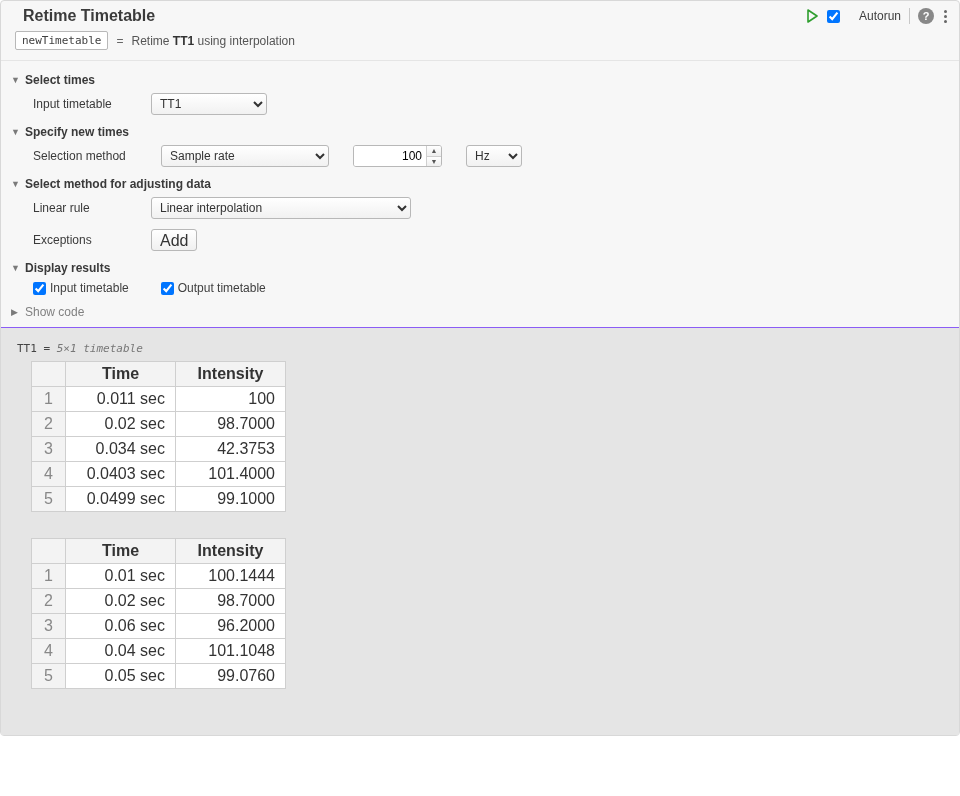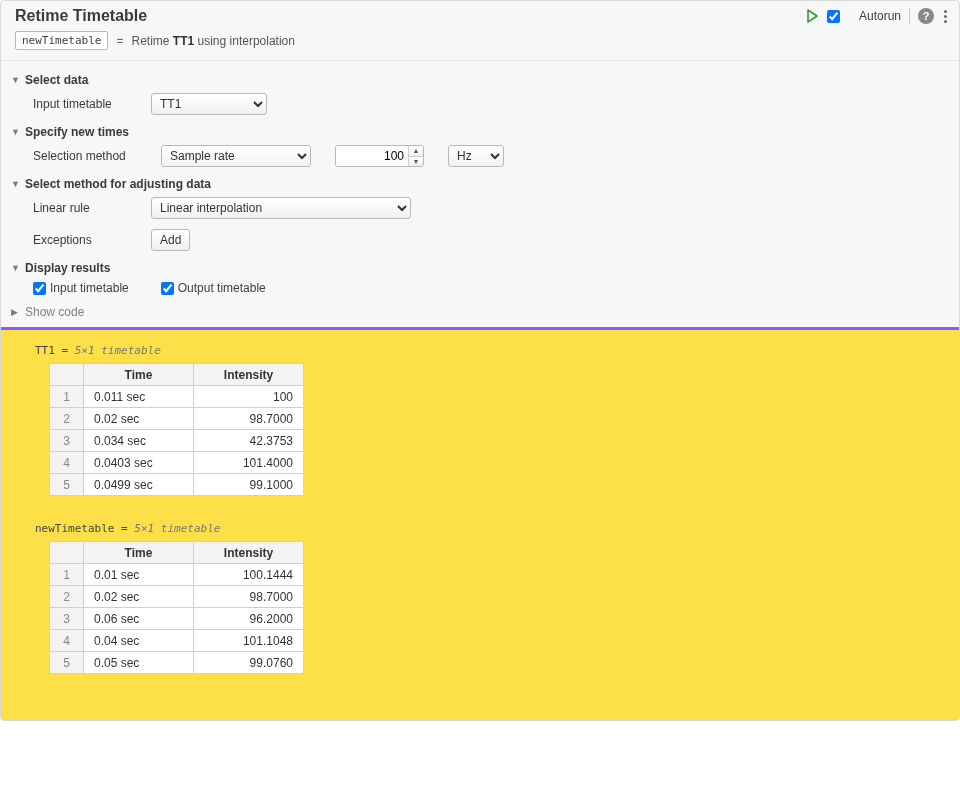--- a/index.html
+++ b/index.html
@@ -1,18 +1,18 @@
 <!DOCTYPE html>
 <html><head>
 <meta charset="utf-8">
 <style>
   html,body{margin:0;padding:0;font-family:"Helvetica Neue",Helvetica,Arial,sans-serif;font-size:12px;color:#404040;background:#fff}
   *{box-sizing:border-box}
   .panel{width:960px;border:1px solid #d8d8d8;border-radius:4px;background:#f7f7f7;margin:0 auto;}
-  .header{display:flex;align-items:center;padding:6px 10px 4px 14px}
+  .header{display:flex;align-items:center;padding:6px 10px 4px 22px}
   .header h1{font-size:16px;font-weight:bold;color:#3b3b3b;margin:0;flex:0 0 auto}
   .header .spacer{flex:1}
   .hdr-right{display:flex;align-items:center;gap:8px}
   .run-icon svg{display:block}
   .autorun{display:flex;align-items:center;gap:19px}
   .autorun input{margin:0}
   .vline{width:1px;height:16px;background:#c8c8c8}
   .help-icon{width:16px;height:16px;border-radius:50%;background:#888;color:#fff;font-size:11px;font-weight:bold;display:flex;align-items:center;justify-content:center;cursor:pointer}
   .more-icon{display:flex;flex-direction:column;gap:2px;padding:2px;cursor:pointer}
   .more-icon span{width:3px;height:3px;background:#666;border-radius:50%}
@@ -22,41 +22,41 @@
   .summary-txt{color:#555}
   .summary-txt b{color:#333}
   .configs{border-top:1px solid #e5e5e5;padding:8px 10px 6px 10px}
   .section-hdr{display:flex;align-items:center;gap:4px;font-weight:bold;color:#3a3a3a;margin:4px 0 6px 0;cursor:pointer}
   .tri{font-size:9px;color:#7a7a7a;width:10px;display:inline-block}
   .tri.right{transform:none}
   .frow{display:flex;align-items:center;gap:24px;margin:4px 0 10px 22px}
   .lbl{min-width:94px;color:#3a3a3a}
   select.sel{height:22px;border:1px solid #b8b8b8;border-radius:3px;background:linear-gradient(#fff,#f1f1f1);padding:0 4px;font-size:12px;color:#333}
   select.sel.w1{width:116px}
-  select.sel.w2{width:150px}
+  select.sel.w2{width:168px}
   select.sel.w3{width:56px}
   select.sel.w4{width:260px}
   .spinbox{display:flex;align-items:stretch;height:22px;border:1px solid #b8b8b8;border-radius:3px;overflow:hidden;background:#fff}
   .spinbox input{width:72px;border:none;text-align:right;padding:0 4px;font-size:12px;outline:none}
   .spinbtns{display:flex;flex-direction:column;border-left:1px solid #cfcfcf}
   .spinbtns button{width:14px;height:11px;border:none;background:linear-gradient(#fff,#eee);padding:0;line-height:7px;font-size:7px;color:#555;cursor:pointer}
   .spinbtns button+button{border-top:1px solid #cfcfcf}
-  .btn{height:22px;border:1px solid #b8b8b8;border-radius:3px;background:linear-gradient(#fff,#f0f0f0);padding:2px 8px;font-size:12px;color:#333;cursor:pointer}
+  .btn{height:22px;border:1px solid #b8b8b8;border-radius:3px;background:linear-gradient(#fff,#f0f0f0);padding:2px 8px;font-size:16px;color:#333;cursor:pointer}
   .chk{display:flex;align-items:center;gap:4px;margin-right:8px}
   .chk input{margin:0}
   .showcode{display:flex;align-items:center;gap:4px;color:#808080;margin:8px 0 2px 0;cursor:pointer}
-  .results{background:#fde047;border-top:3px solid #8b5cf6;padding:14px 10px 20px 34px}
+  .results{background:#e5e5e5;border-top:1px solid #8b5cf6;padding:14px 10px 20px 16px}
   .tbl-title{font-family:Menlo,Consolas,monospace;font-size:11px;color:#444;margin-bottom:6px}
   .tbl-title .dim{font-style:italic;color:#777}
   table.data{border-collapse:collapse;background:#fff;margin-bottom:26px;margin-left:14px}
-  table.data th,table.data td{border:1px solid #cfcfcf;padding:3px 10px;font-size:12px;height:22px}
+  table.data th,table.data td{border:1px solid #cfcfcf;padding:3px 10px;font-size:16px;height:22px}
   table.data th{background:#f3f3f3;font-weight:bold;color:#333;text-align:center}
   table.data td.rn{background:#f3f3f3;color:#888;text-align:center;width:34px}
   table.data th.rn{background:#f3f3f3;width:34px}
-  table.data td.time{text-align:left;width:110px;color:#333}
+  table.data td.time{text-align:right;width:110px;color:#333}
   table.data td.val{text-align:right;width:110px;color:#333}
 </style>
 </head>
 <body>
 
 <div class="panel">
 
   <div class="header">
     <h1>Retime Timetable</h1>
     <div class="spacer"></div>
@@ -85,21 +85,21 @@
     <span class="eq">=</span>
     <span class="summary-txt">
       <span>Retime </span><b>TT1</b><span> using interpolation</span>
     </span>
   </div>
 
   <div class="configs">
 
     <div class="section-hdr">
       <span class="tri">▼</span>
-      <span>Select data</span>
+      <span>Select times</span>
     </div>
     <div class="frow">
       <span class="lbl">Input timetable</span>
       <select class="sel w1">
         <option>TT1</option>
       </select>
     </div>
 
     <div class="section-hdr">
       <span class="tri">▼</span>
@@ -193,23 +193,20 @@
             <td class="val">101.4000</td>
           </tr>
           <tr>
             <td class="rn">5</td>
             <td class="time">0.0499 sec</td>
             <td class="val">99.1000</td>
           </tr>
         </tbody>
     </table>
 
-    <div class="tbl-title">
-      <span>newTimetable</span> = <span class="dim">5×1 timetable</span>
-    </div>
     <table class="data">
       <thead>
           <tr>
         <th class="rn"></th>
         <th>Time</th>
         <th>Intensity</th>
       </tr>
         </thead>
       <tbody>
           <tr>

